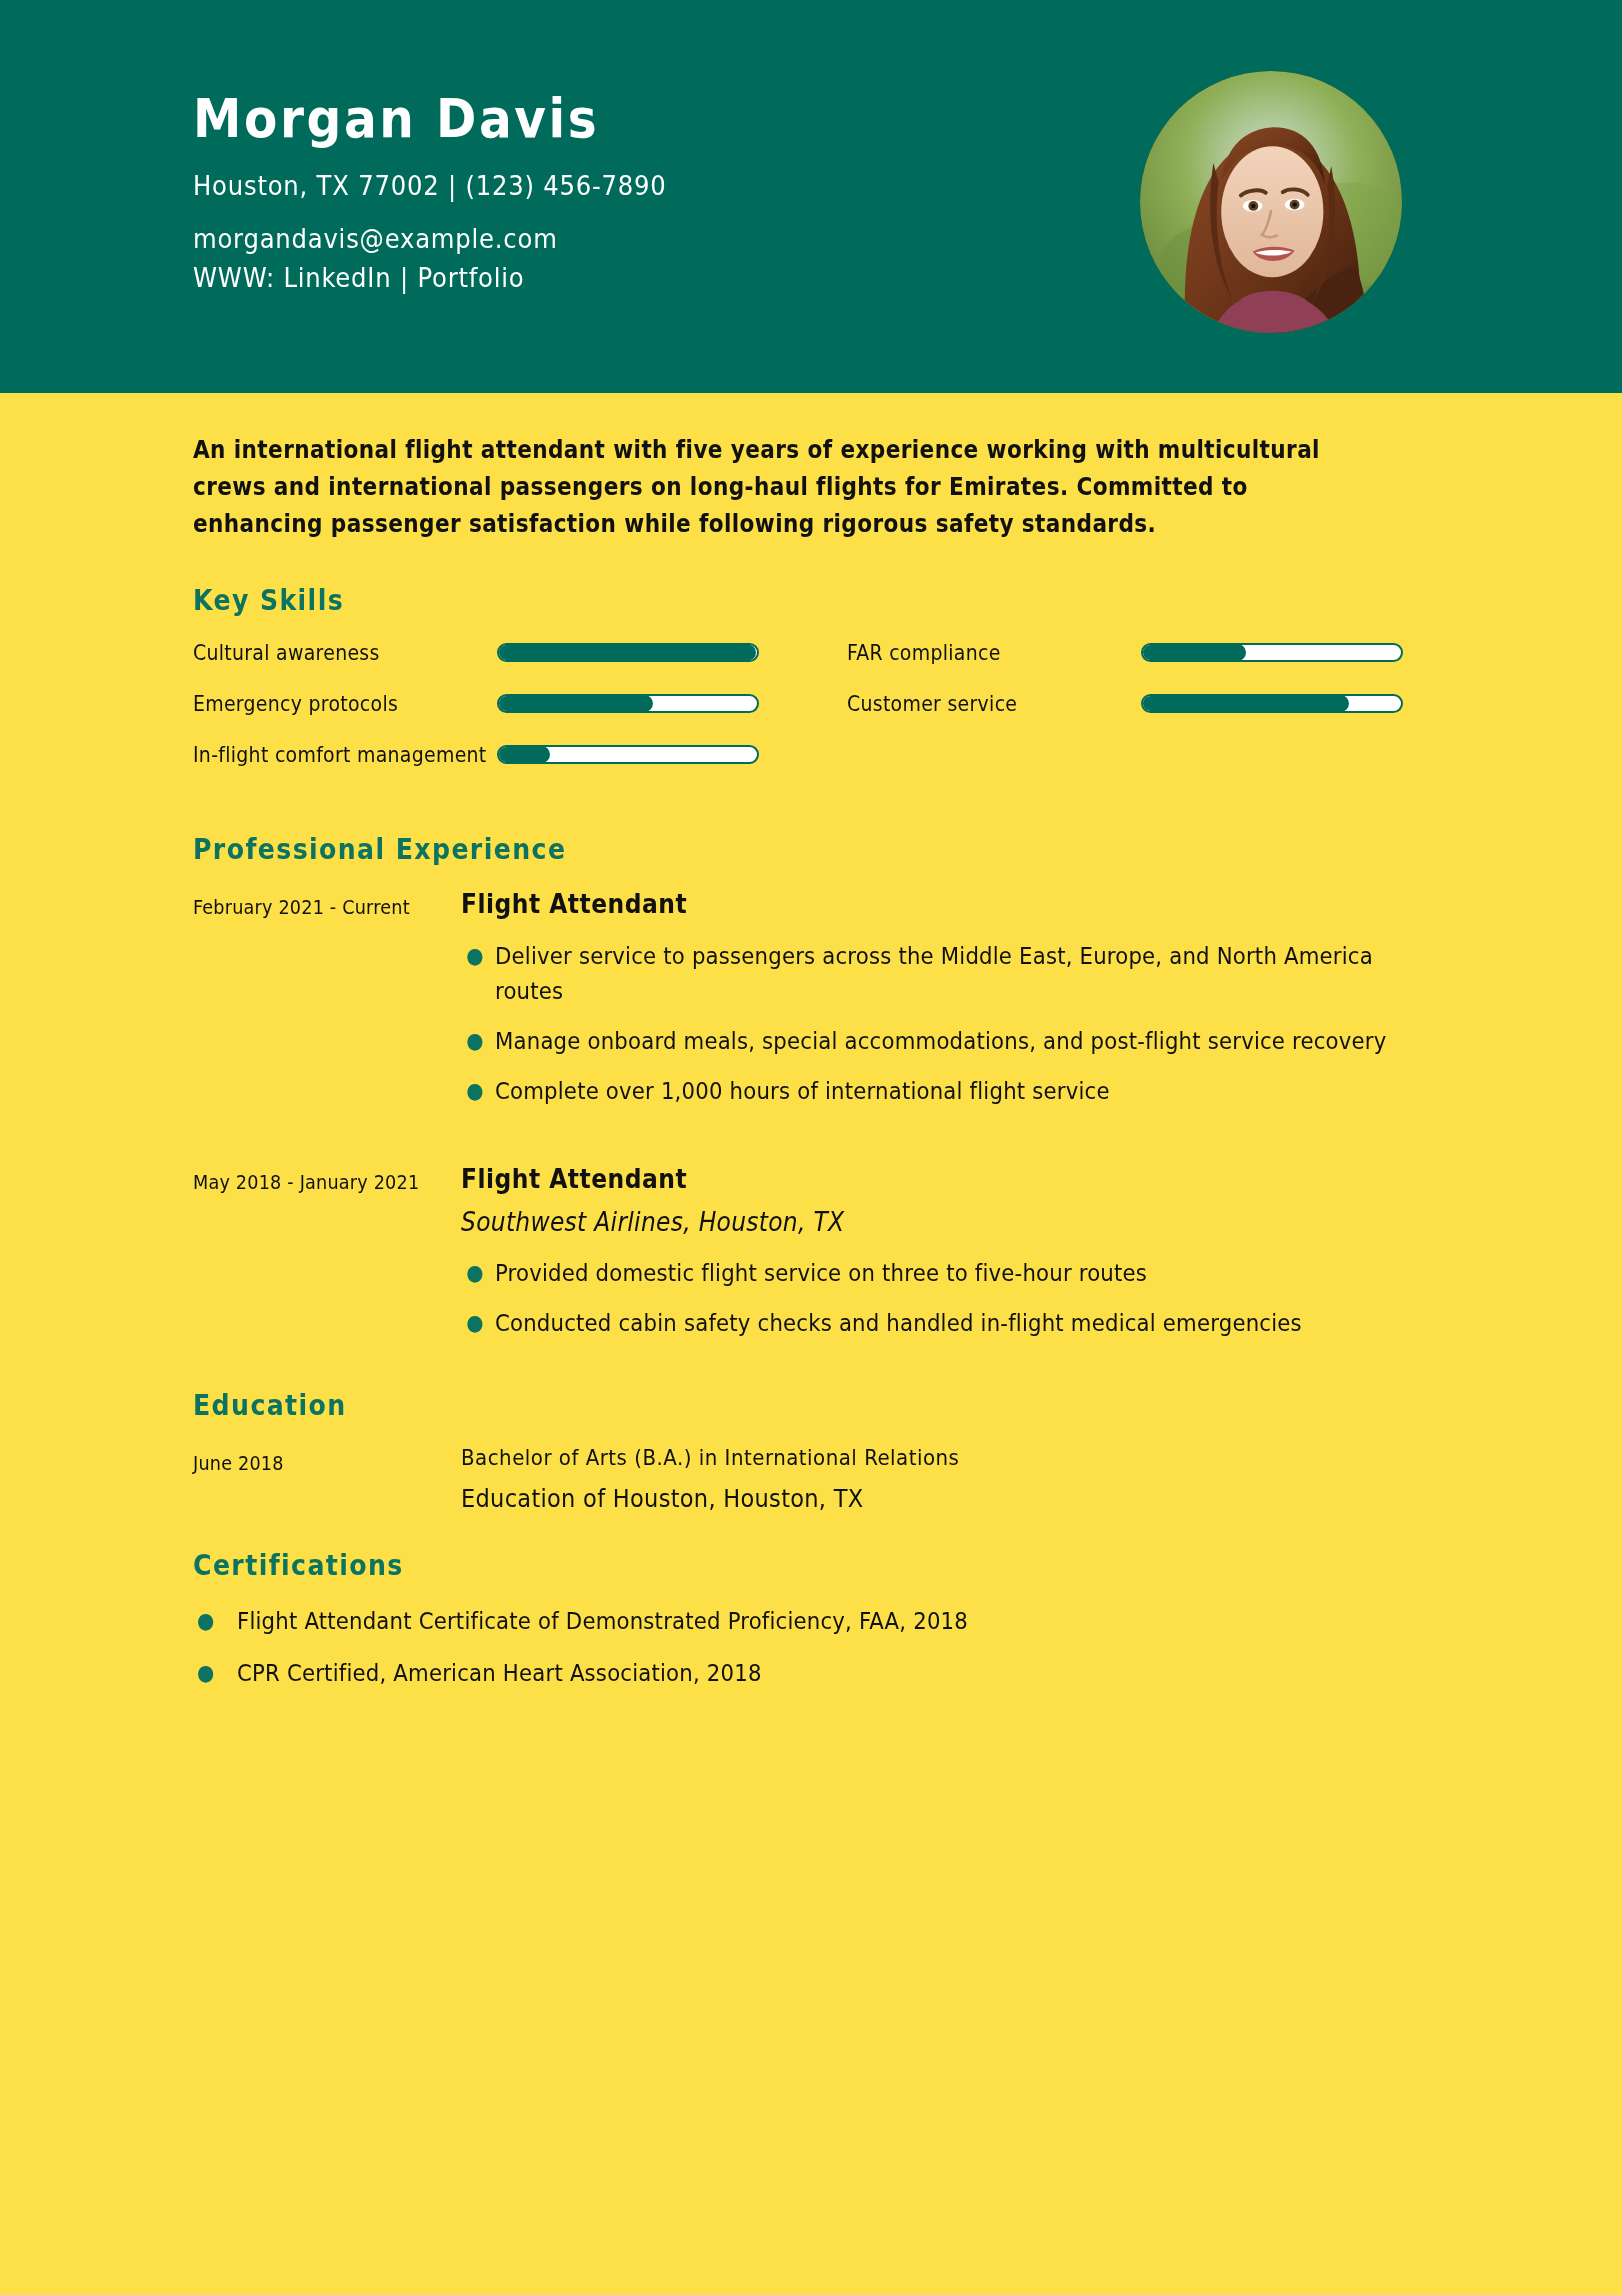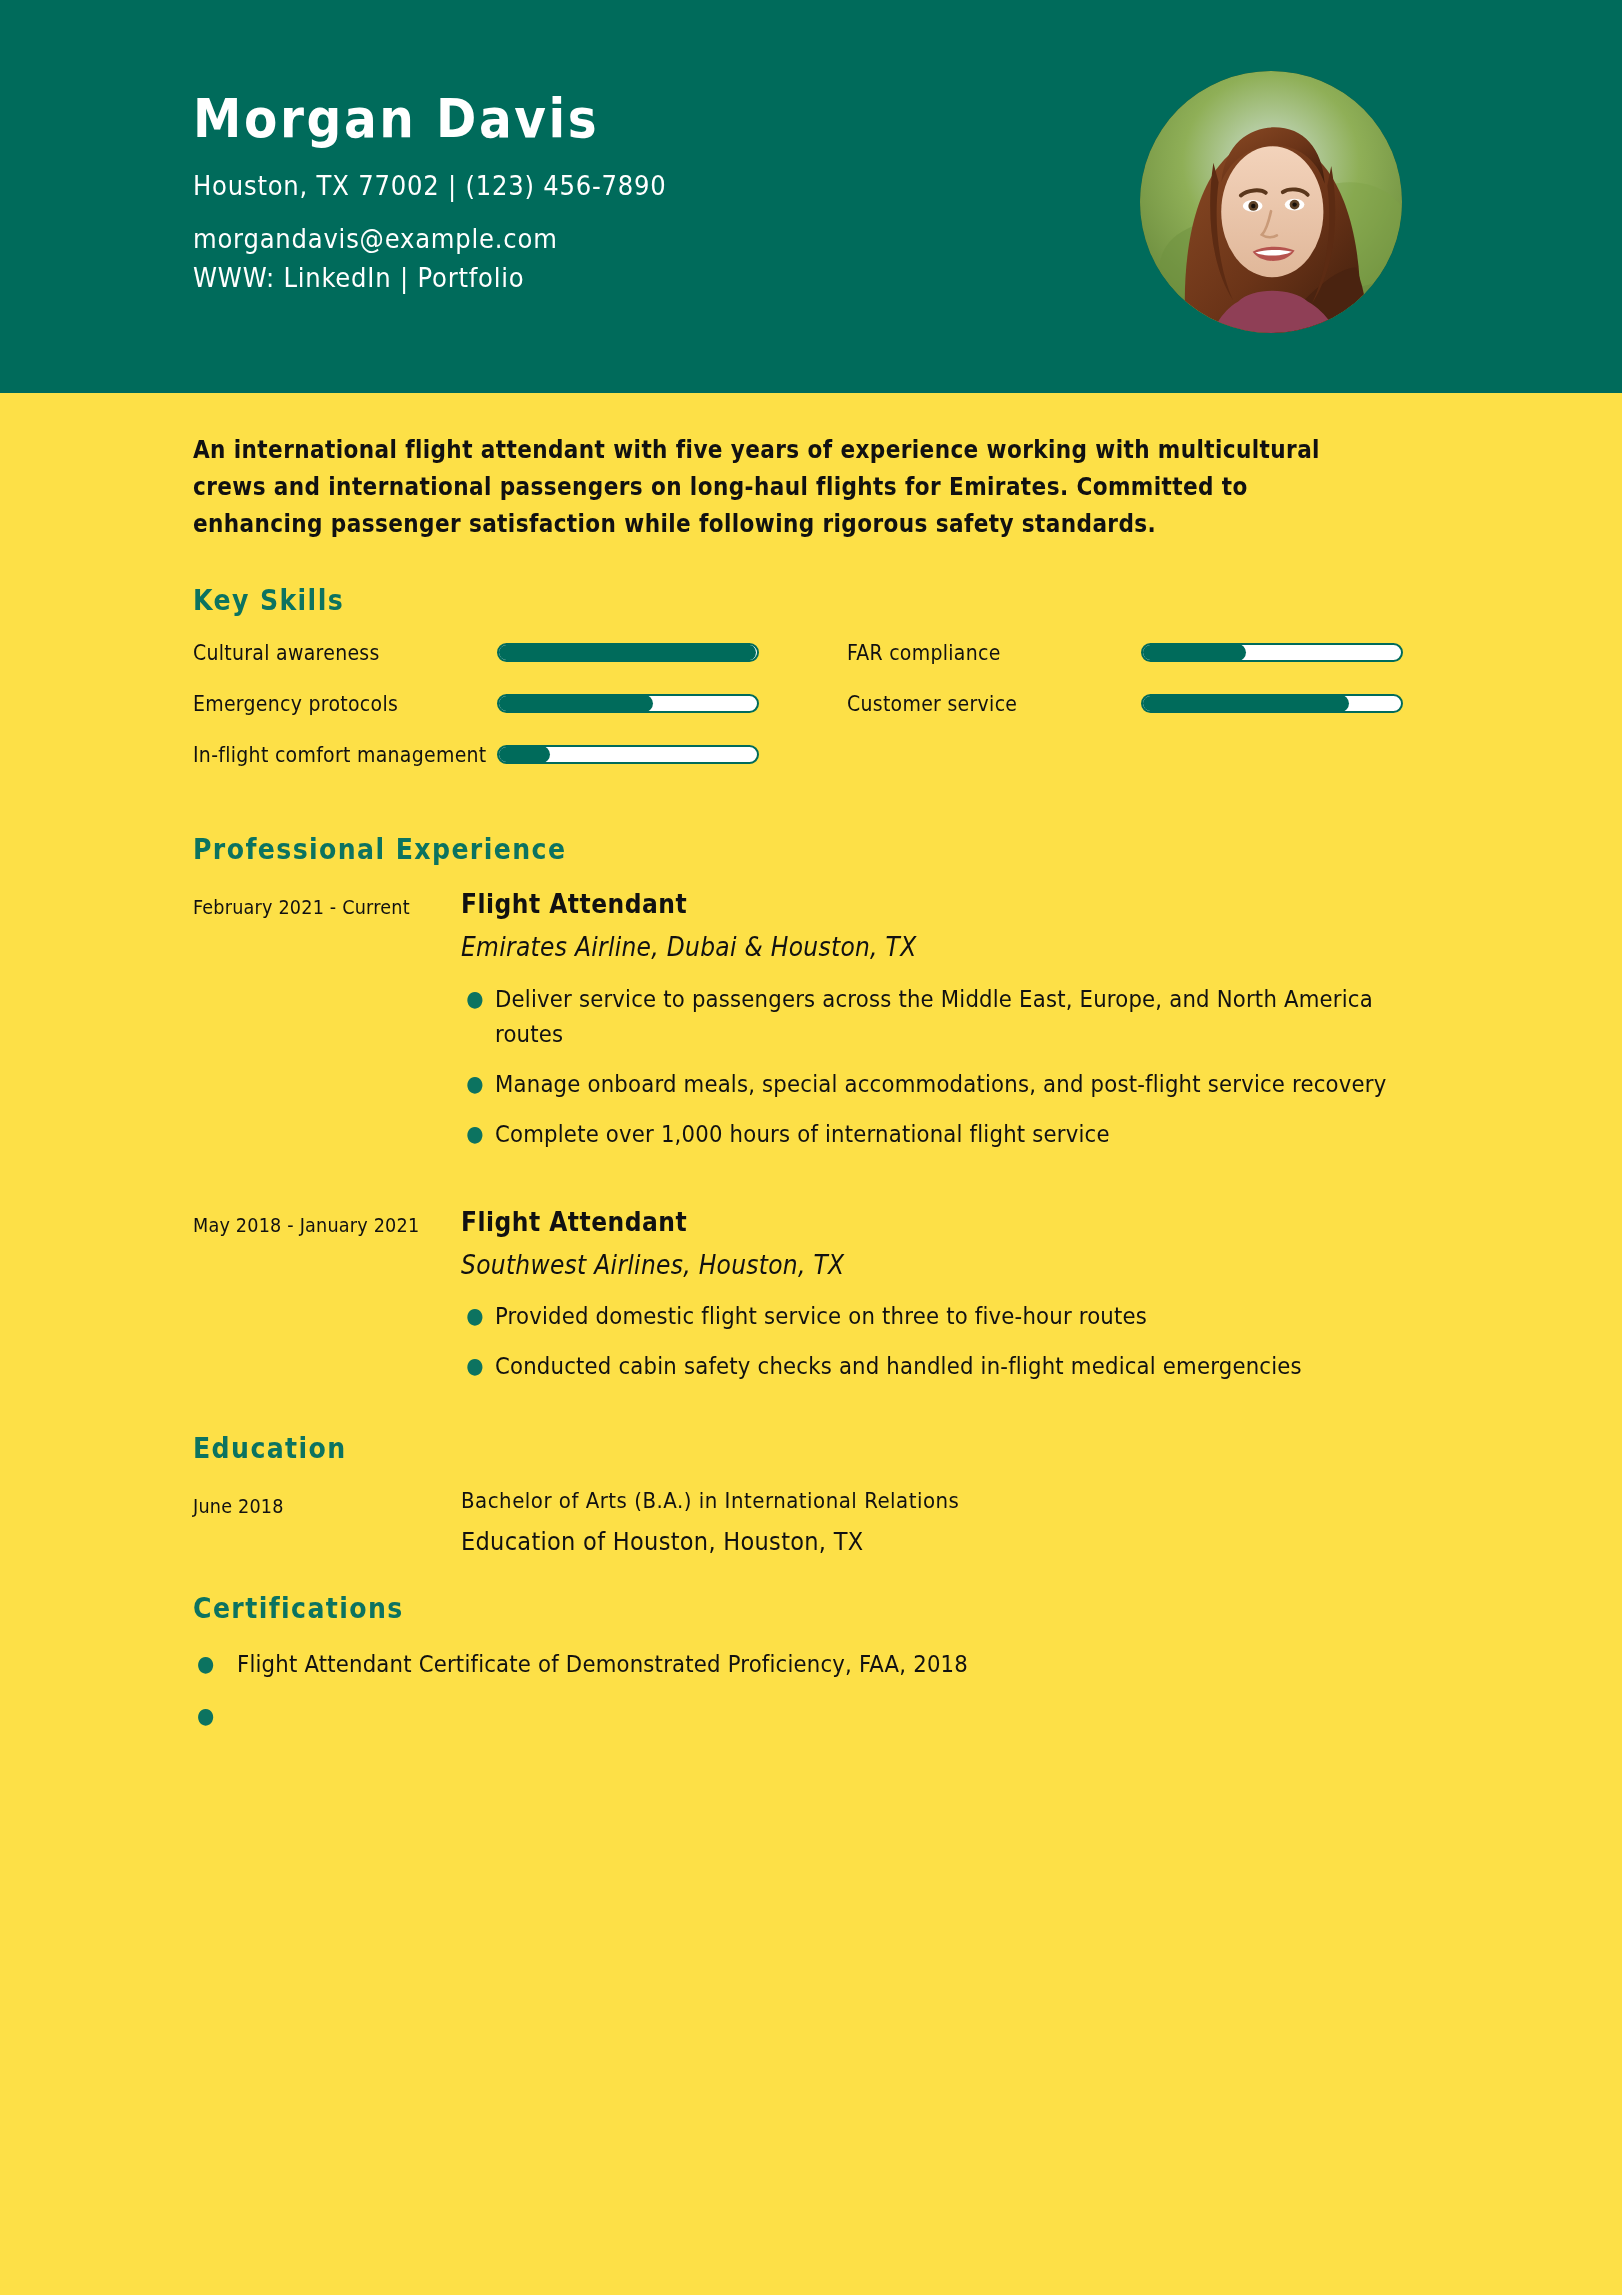--- a/index.html
+++ b/index.html
@@ -242,21 +242,20 @@
         </div>
 
       </div>
 
       <div class="section-title">Professional Experience</div>
 
       <div class="entry">
         <div class="entry-date">February 2021 - Current</div>
         <div class="entry-main">
           <div class="job-title">Flight Attendant</div>
-          <div class="job-org">Emirates Airline, Dubai &amp; Houston, TX</div>
           <ul class="bullets">
             <li class="bullet">
               <span class="bullet-dot">●</span>
               <span class="bullet-text">Deliver service to passengers across the Middle East, Europe, and North America routes</span>
             </li>
             <li class="bullet">
               <span class="bullet-dot">●</span>
               <span class="bullet-text">Manage onboard meals, special accommodations, and post-flight service recovery</span>
             </li>
             <li class="bullet">
@@ -297,19 +296,20 @@
       </div>
 
       <div class="section-title tight">Certifications</div>
       <ul class="cert-list">
         <li class="cert-item">
           <span class="cert-dot">●</span>
           <span>Flight Attendant Certificate of Demonstrated Proficiency, FAA, 2018</span>
         </li>
         <li class="cert-item">
           <span class="cert-dot">●</span>
+          <span>CPR Certified, American Heart Association, 2018</span>
         </li>
       </ul>
 
     </div>
   </div>
 </div>
 
 
 </body></html>

